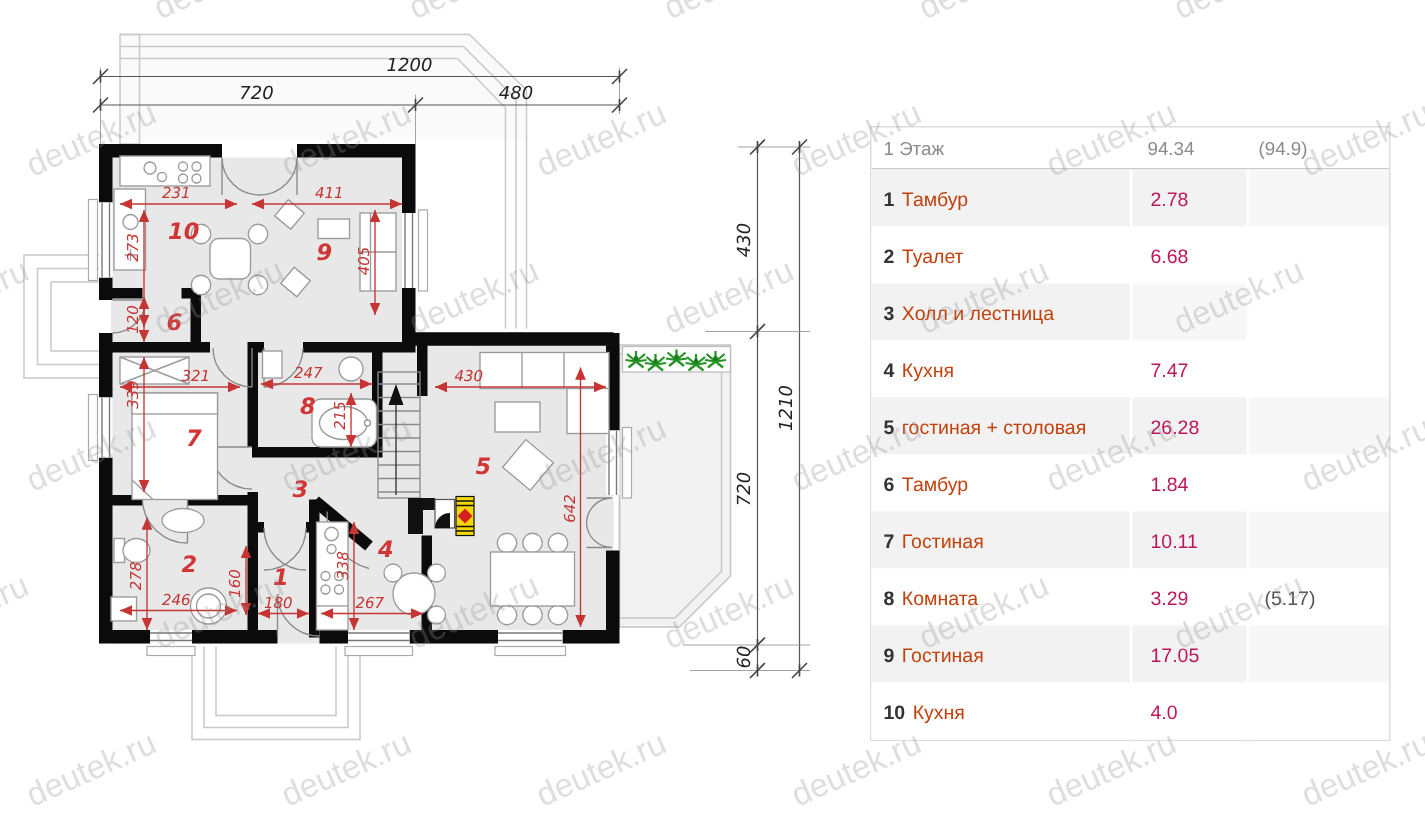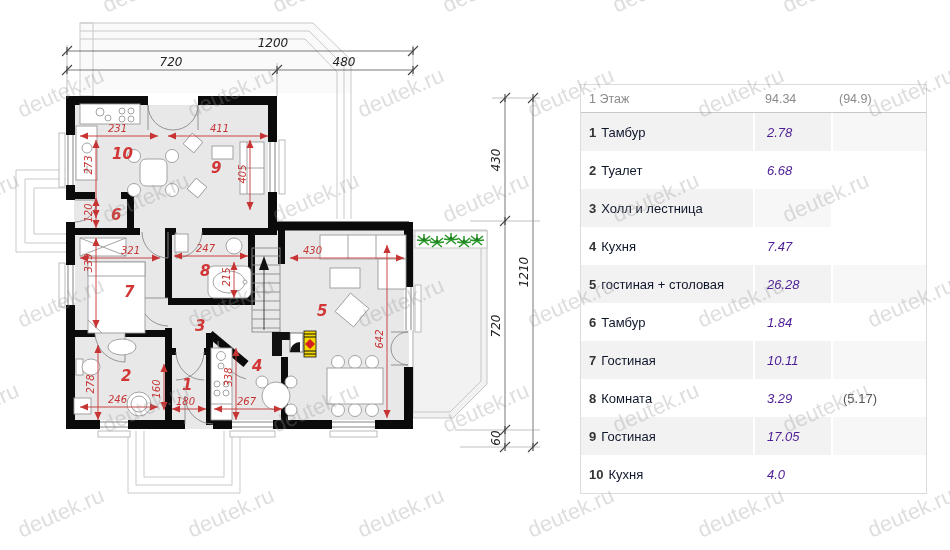--- a/index.html
+++ b/index.html
@@ -22,24 +22,24 @@
           color:#8b8b8b;font-size:12.5px;border-bottom:1px solid #c9c9c9;}
   .t-head .h-label{padding-left:8px;}
   .t-head .h-area{padding-left:12px;}
   .t-head .h-alt{padding-left:10px;}
   .t-body{display:block;}
   .t-row{display:grid;grid-template-columns:172px 76px 1fr;column-gap:2px;height:38px;background:#fff;}
   .t-row .cell{height:100%;display:flex;align-items:center;background:#fff;}
   .t-row.odd .cell{background:#f2f2f2;}
   .t-row.odd .cell.alt{background:#f7f7f7;}
   .cell.namecell{padding-left:8px;}
-  .cell.area{padding-left:12px;color:#4c1d95;font-style:italic;}
+  .cell.area{padding-left:12px;color:#be185d;}
   .cell.alt{padding-left:10px;color:#555;}
   .num{font-weight:bold;color:#333;margin-right:5px;}
-  .name{color:#0f172a;}
+  .name{color:#c2410c;}
 
   
   .dim-red{font:italic 10px "DejaVu Sans",sans-serif;fill:#c63434;}
   .room-no{font:italic bold 15px "DejaVu Sans",sans-serif;fill:#d23535;}
   .dim-blk{font:italic 12px "DejaVu Sans",sans-serif;fill:#222;}
 </style>
 </head>
 <body>
 
 <svg id="plan" width="570" height="550" viewBox="0 0 570 550">

